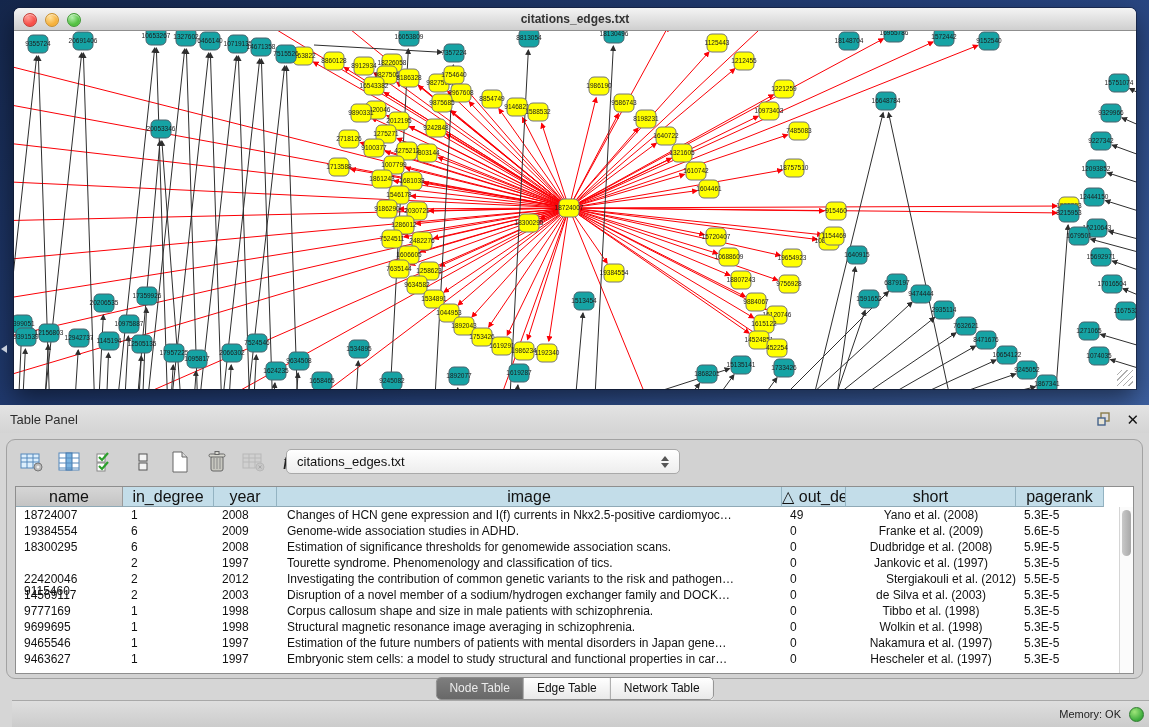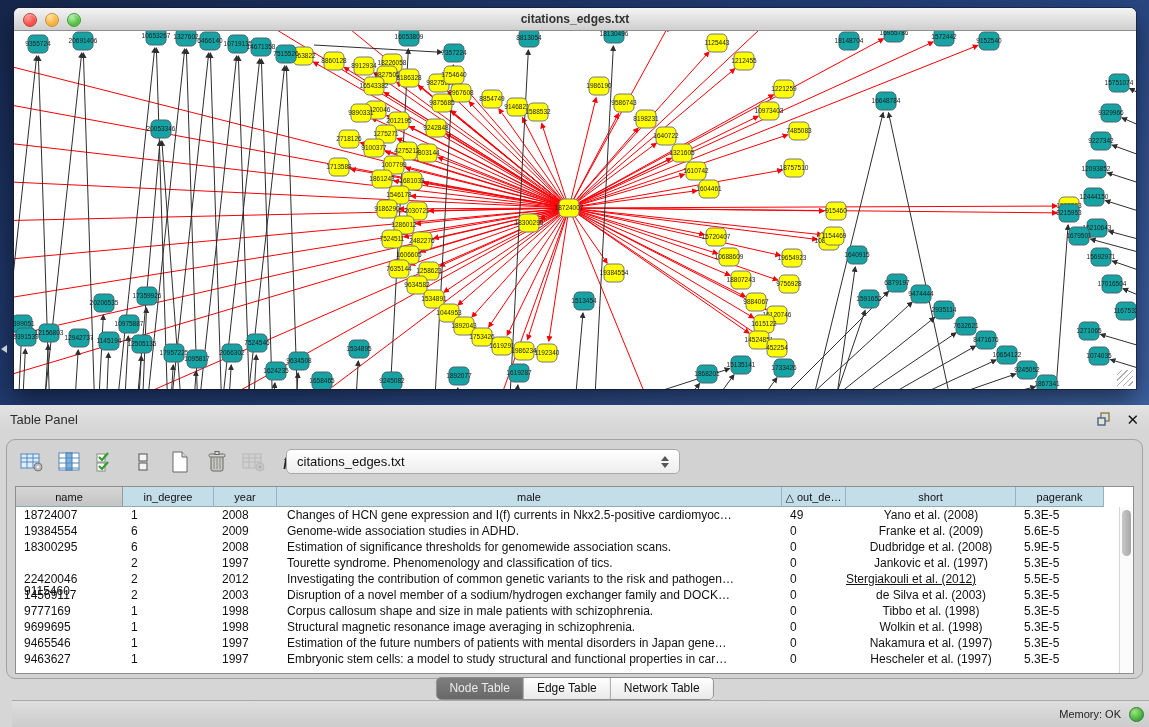--- a/index.html
+++ b/index.html
@@ -48,21 +48,21 @@
   .combo{position:absolute;left:279px;top:9px;width:392px;height:23px;border:1px solid #a9a9a9;
       border-radius:5px;background:linear-gradient(#ffffff,#ededed);display:flex;align-items:center;}
   .combo .val{flex:1;padding-left:10px;font-size:13px;color:#111;}
   .combo .stepper{width:20px;display:flex;flex-direction:column;align-items:center;gap:2px;padding-right:4px;}
   .combo .stepper i{width:0;height:0;border-left:4px solid transparent;border-right:4px solid transparent;}
   .combo .stepper .up{border-bottom:5px solid #555;}
   .combo .stepper .dn{border-top:5px solid #555;}
   .tablebox{position:absolute;left:8px;right:8px;top:46px;height:186px;background:#fff;
       border:1px solid #8e8e8e;overflow:hidden;}
   .thead{display:flex;height:20px;background:#fff;}
-  .th{height:20px;line-height:20px;text-align:center;font-size:11px;color:#111;
+  .th{height:20px;line-height:20px;text-align:center;font-size:16px;color:#111;
       background:#c3dde9;border-right:1px solid #93b3c2;border-bottom:1px solid #8fa9b6;box-sizing:border-box;
       overflow:hidden;white-space:nowrap;}
   .th-first{background:linear-gradient(#d6d6d6,#c4c4c4);border-right:1px solid #9a9a9a;}
   .tbody .tr{display:flex;height:16px;}
   .td{height:16px;line-height:16px;font-size:12px;color:#111;box-sizing:border-box;
       overflow:hidden;white-space:nowrap;}
   .vscroll{position:absolute;top:20px;right:0;bottom:0;width:13px;background:#fbfbfb;border-left:1px solid #d5d5d5;}
   .vthumb{position:absolute;top:3px;left:2px;width:9px;height:46px;border-radius:5px;
       background:linear-gradient(90deg,#c9c9c9,#a8a8a8);}
   .segmented{position:absolute;left:50%;transform:translateX(-50%);top:272px;height:21px;
@@ -912,21 +912,21 @@
           <i class="up"></i>
           <i class="dn"></i>
         </span>
     </div>
 
     <div class="tablebox">
       <div class="thead" id="thead">
           <div class="th th-first" style="width: 107px;">name</div>
           <div class="th" style="width: 91px;">in_degree</div>
           <div class="th" style="width: 63px;">year</div>
-          <div class="th" style="width: 505px;">male</div>
+          <div class="th" style="width: 505px;">image</div>
           <div class="th" style="width: 64px;">△ out_de…</div>
           <div class="th" style="width: 170px;">short</div>
           <div class="th" style="width: 88px;">pagerank</div>
         </div>
       <div class="tbody" id="tbody">
           <div class="tr">
             <div class="td" style="width: 107px; text-align: left; padding-left: 8px;">18724007</div>
             <div class="td" style="width: 91px; text-align: left; padding-left: 8px;">1</div>
             <div class="td" style="width: 63px; text-align: left; padding-left: 8px;">2008</div>
             <div class="td" style="width: 505px; text-align: left; padding-left: 10px;">Changes of HCN gene expression and I(f) currents in Nkx2.5-positive cardiomyoc…</div>
@@ -960,21 +960,21 @@
             <div class="td" style="width: 64px; text-align: left; padding-left: 8px;">0</div>
             <div class="td" style="width: 170px; text-align: center; padding-left: 0px;">Jankovic et al. (1997)</div>
             <div class="td" style="width: 88px; text-align: left; padding-left: 8px;">5.3E-5</div>
           </div>
           <div class="tr">
             <div class="td" style="width: 107px; text-align: left; padding-left: 8px;">22420046</div>
             <div class="td" style="width: 91px; text-align: left; padding-left: 8px;">2</div>
             <div class="td" style="width: 63px; text-align: left; padding-left: 8px;">2012</div>
             <div class="td" style="width: 505px; text-align: left; padding-left: 10px;">Investigating the contribution of common genetic variants to the risk and pathogen…</div>
             <div class="td" style="width: 64px; text-align: left; padding-left: 8px;">0</div>
-            <div class="td" style="width: 170px; text-align: left; padding-left: 0px; text-decoration: underline;">Stergiakouli et al. (2012)</div>
+            <div class="td" style="width: 170px; text-align: right; padding-left: 0px;">Stergiakouli et al. (2012)</div>
             <div class="td" style="width: 88px; text-align: left; padding-left: 8px;">5.5E-5</div>
           </div>
           <div class="tr">
             <div class="td" style="width: 107px; text-align: left; padding-left: 8px;">14569117</div>
             <div class="td" style="width: 91px; text-align: left; padding-left: 8px;">2</div>
             <div class="td" style="width: 63px; text-align: left; padding-left: 8px;">2003</div>
             <div class="td" style="width: 505px; text-align: left; padding-left: 10px;">Disruption of a novel member of a sodium/hydrogen exchanger family and DOCK…</div>
             <div class="td" style="width: 64px; text-align: left; padding-left: 8px;">0</div>
             <div class="td" style="width: 170px; text-align: center; padding-left: 0px;">de Silva et al. (2003)</div>
             <div class="td" style="width: 88px; text-align: left; padding-left: 8px;">5.3E-5</div>

